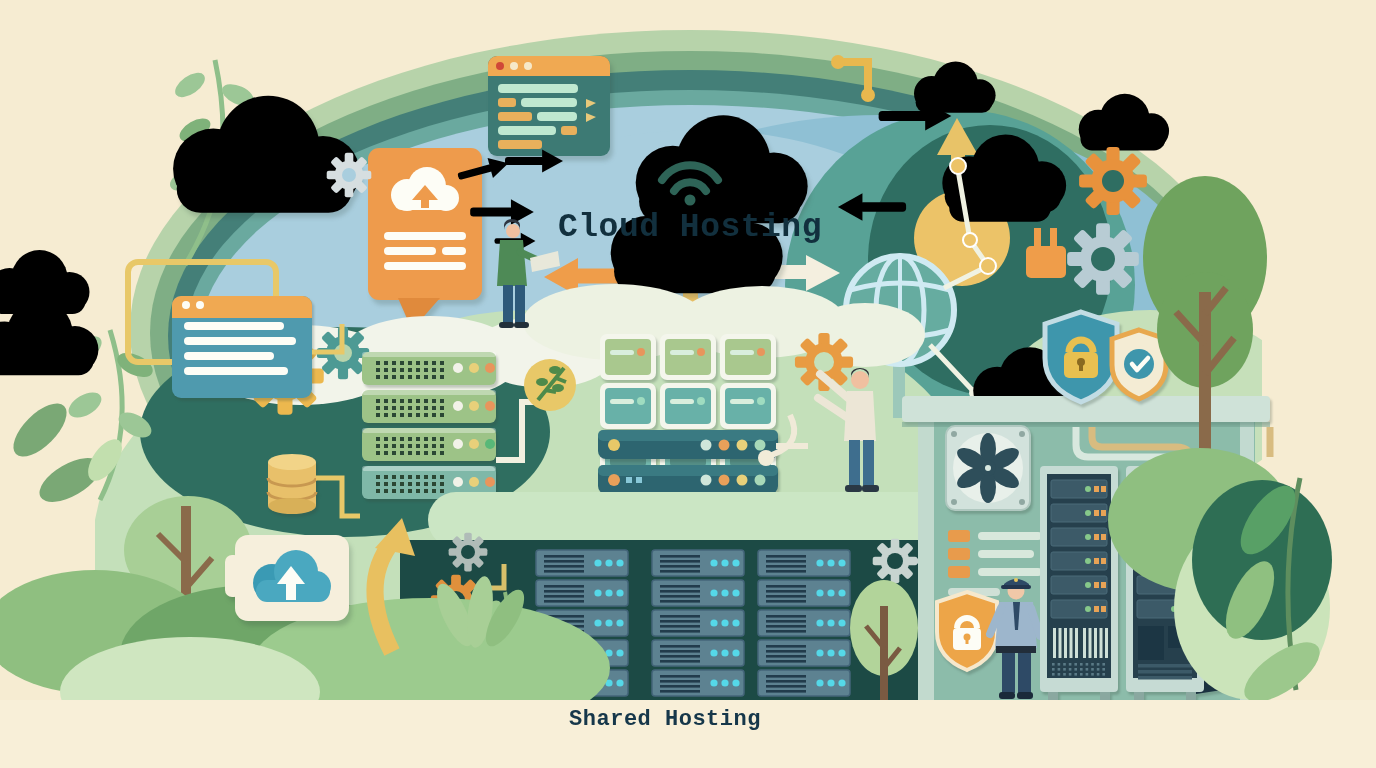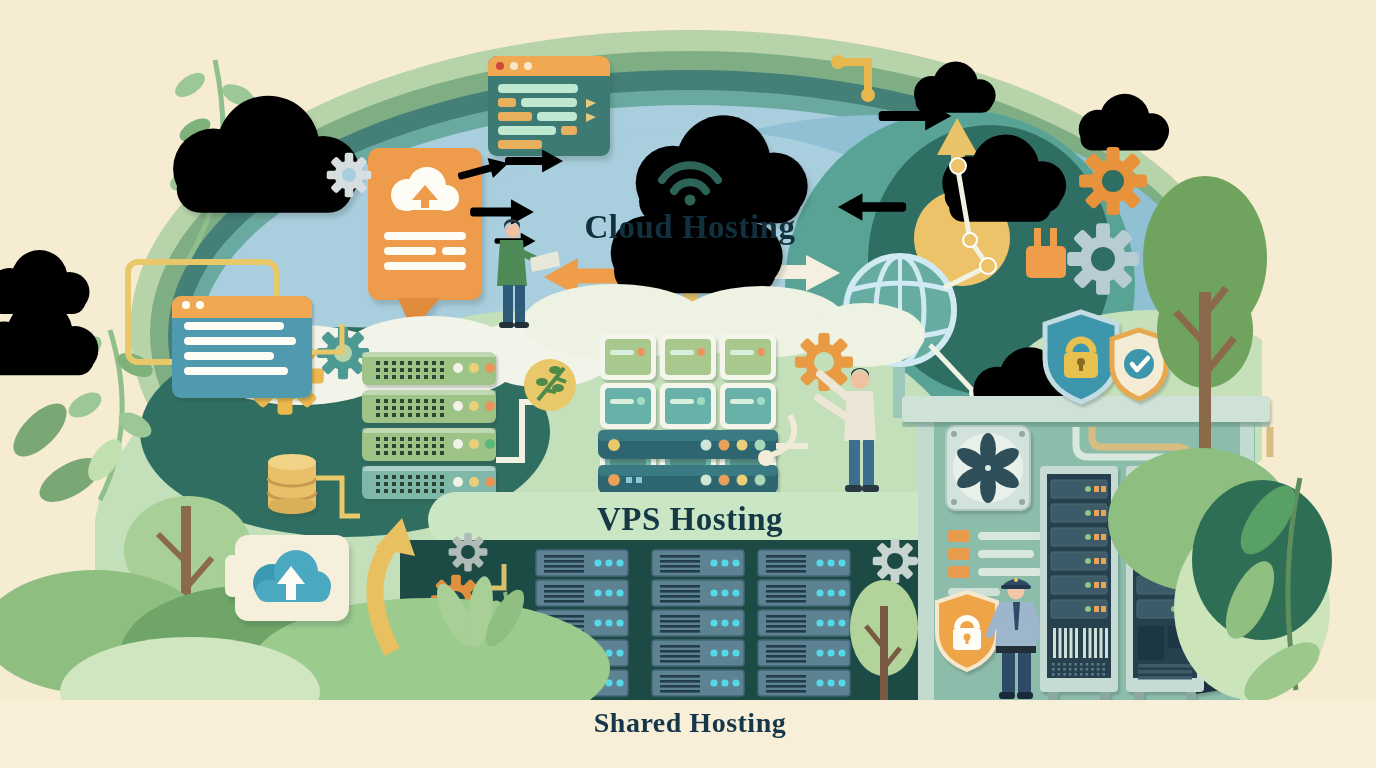--- a/index.html
+++ b/index.html
@@ -1,17 +1,17 @@
 <!DOCTYPE html>
 <html><head>
 <meta charset="utf-8">
 <style>
   html,body{margin:0;padding:0;background:#e8e0cc;}
   #stage{position:relative;width:1376px;height:768px;overflow:hidden;
-         background:#f6ecd2;font-family:Liberation Serif, serif;}
+         background:#f6ecd2;font-family:Liberation Mono, monospace;}
   #art{position:absolute;inset:0;}
   .label{position:absolute;text-align:center;font-weight:700;color:#16374a;
          letter-spacing:.5px;}
   .ds{filter:drop-shadow(3px 5px 2px rgba(50,70,60,.20));}
   .ds2{filter:drop-shadow(2px 3px 1px rgba(50,70,60,.25));}
 </style>
 </head>
 <body>
 
 <div id="stage">
@@ -824,15 +824,14 @@
       <rect x="256" y="580" width="74" height="22" rx="11" fill="#4aa8c0"></rect>
       <polygon points="291,566 305,584 277,584" fill="#fdfdf6"></polygon>
       <rect x="286" y="582" width="10" height="18" fill="#fdfdf6"></rect>
     </g>
   </g>
 
   <rect x="0" y="700" width="1376" height="68" fill="#f8efd8"></rect>
 </svg>
 
 <div class="label" style="left:540px;top:209px;width:300px;font-size:33px;color:#12303e;">Cloud Hosting</div>
-<div class="label" style="left:540px;top:501px;width:300px;font-size:33px;color:#143845;">VPS Hosting</div>
-<div class="label" style="left:540px;top:707px;width:300px;font-size:28px;">Shared Hosting</div>
+<div class="label" style="left:515px;top:707px;width:300px;font-size:22px;">Shared Hosting</div>
 </div>
 
 </body></html>

